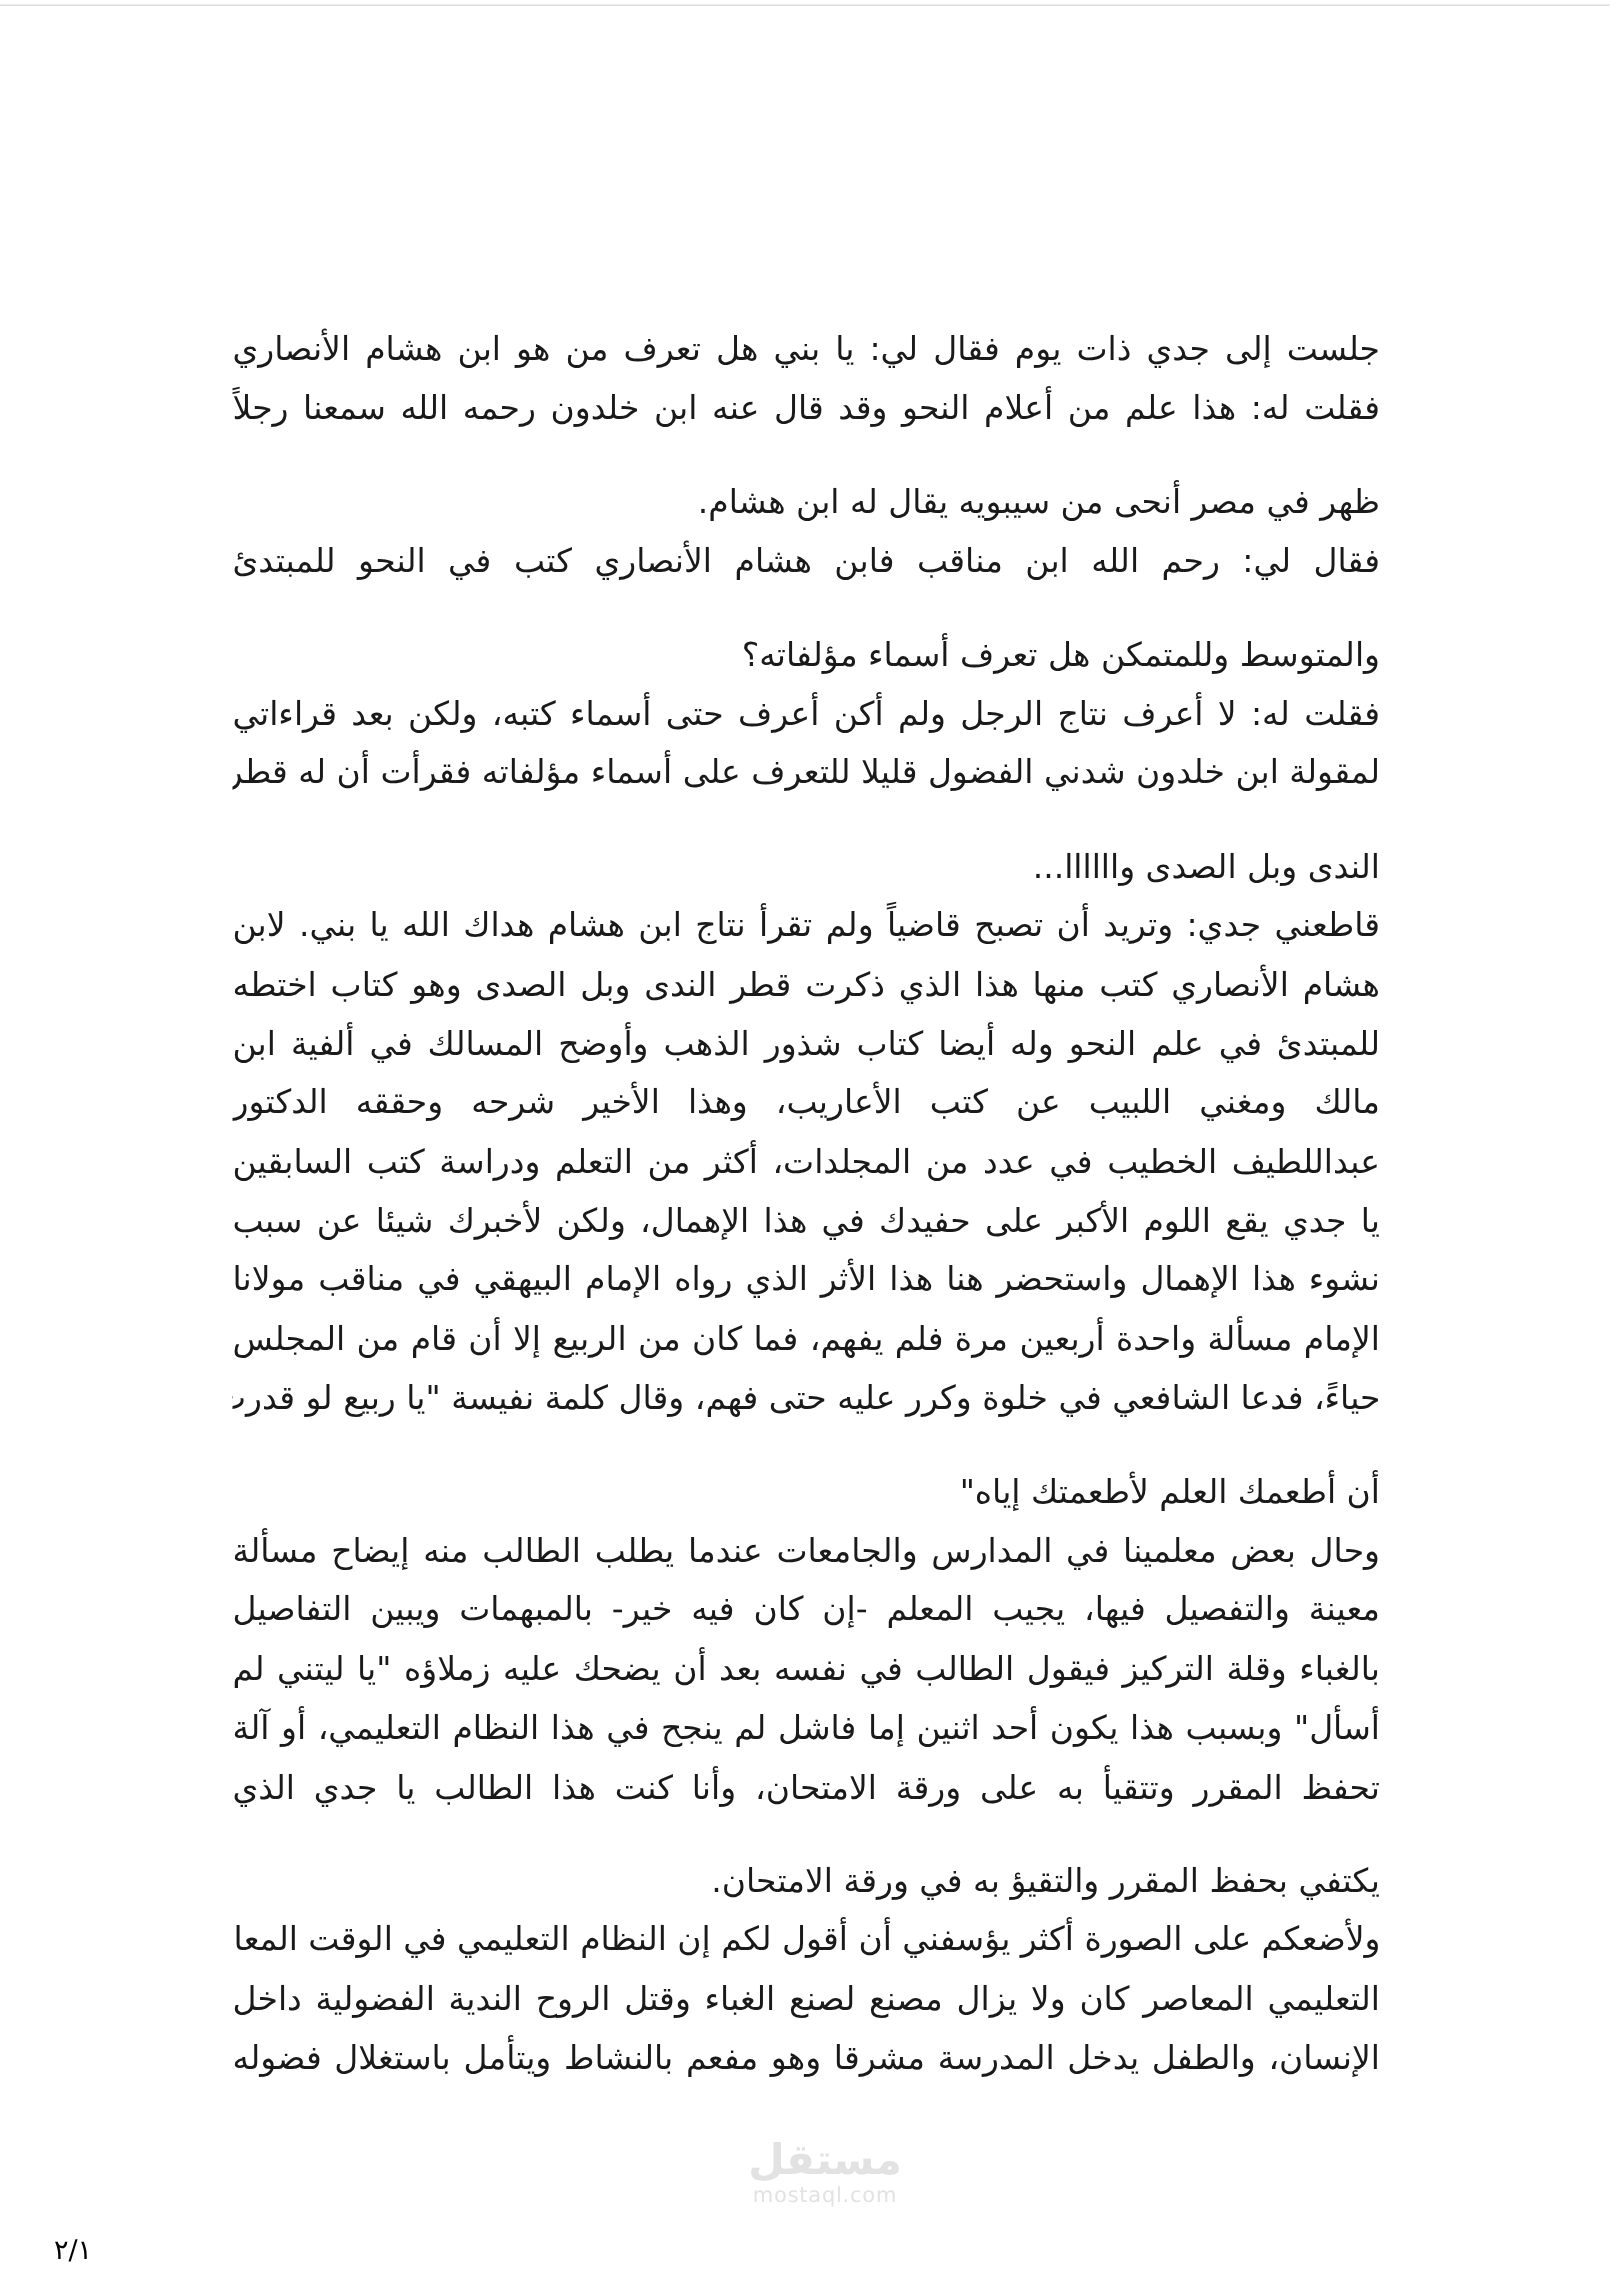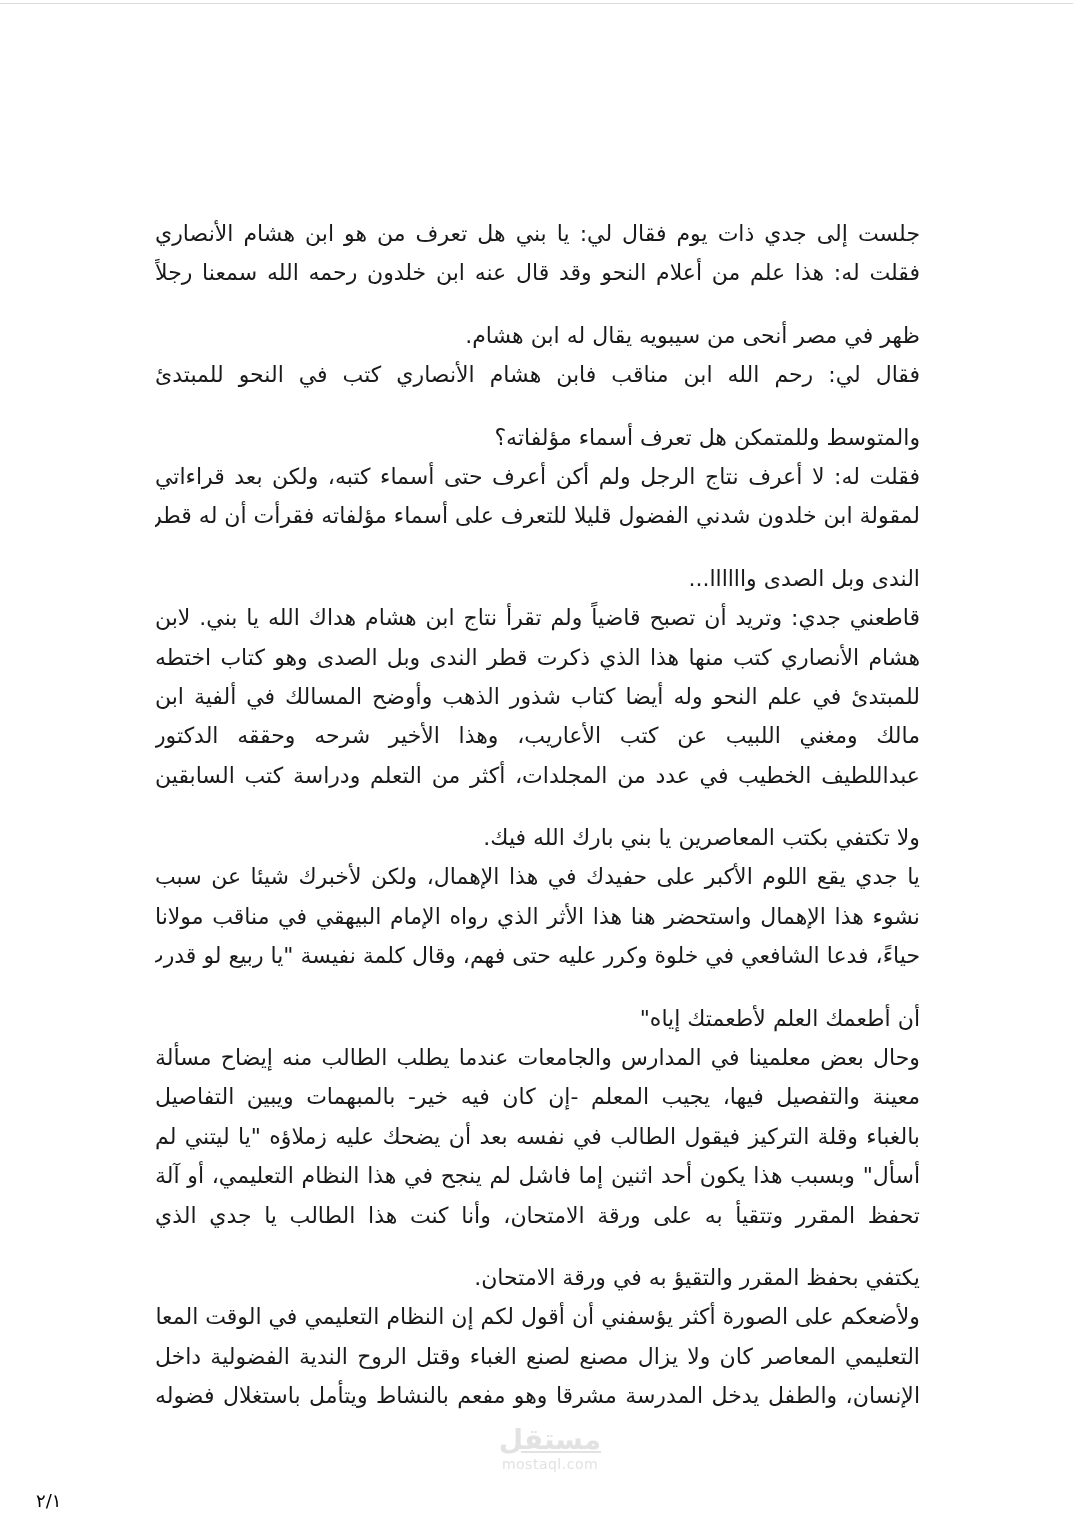--- a/index.html
+++ b/index.html
@@ -50,21 +50,20 @@
     width: 120px;
     text-align: center;
     color: #e2e2e2;
     direction: ltr;
   }
   .watermark .wm-ar {
     font-size: 28px;
     font-weight: bold;
     line-height: 30px;
     direction: rtl;
-    text-decoration: underline;
   }
   .watermark .wm-en {
     font-size: 14px;
     line-height: 18px;
     letter-spacing: 0.5px;
   }
   .page-number {
     position: absolute;
     left: 36px;
     top: 1490px;
@@ -85,23 +84,23 @@
   <div class="line">فقال لي: رحم الله ابن مناقب فابن هشام الأنصاري كتب في النحو للمبتدئ</div>
   <div class="line last">والمتوسط وللمتمكن هل تعرف أسماء مؤلفاته؟</div>
   <div class="line">فقلت له: لا أعرف نتاج الرجل ولم أكن أعرف حتى أسماء كتبه، ولكن بعد قراءاتي</div>
   <div class="line">لمقولة ابن خلدون شدني الفضول قليلا للتعرف على أسماء مؤلفاته فقرأت أن له قطر</div>
   <div class="line last">الندى وبل الصدى واااااا...</div>
   <div class="line">قاطعني جدي: وتريد أن تصبح قاضياً ولم تقرأ نتاج ابن هشام هداك الله يا بني. لابن</div>
   <div class="line">هشام الأنصاري كتب منها هذا الذي ذكرت قطر الندى وبل الصدى وهو كتاب اختطه</div>
   <div class="line">للمبتدئ في علم النحو وله أيضا كتاب شذور الذهب وأوضح المسالك في ألفية ابن</div>
   <div class="line">مالك ومغني اللبيب عن كتب الأعاريب، وهذا الأخير شرحه وحققه الدكتور</div>
   <div class="line">عبداللطيف الخطيب في عدد من المجلدات، أكثر من التعلم ودراسة كتب السابقين</div>
-  <div class="line last">ولا تكتفي بكتب المعاصرين يا بني بارك الله فيك.</div>
   <div class="line">يا جدي يقع اللوم الأكبر على حفيدك في هذا الإهمال، ولكن لأخبرك شيئا عن سبب</div>
   <div class="line">نشوء هذا الإهمال واستحضر هنا هذا الأثر الذي رواه الإمام البيهقي في مناقب مولانا</div>
+  <div class="line">الإمام مسألة واحدة أربعين مرة فلم يفهم، فما كان من الربيع إلا أن قام من المجلس</div>
   <div class="line">حياءً، فدعا الشافعي في خلوة وكرر عليه حتى فهم، وقال كلمة نفيسة "يا ربيع لو قدرت</div>
   <div class="line last">أن أطعمك العلم لأطعمتك إياه"</div>
   <div class="line">وحال بعض معلمينا في المدارس والجامعات عندما يطلب الطالب منه إيضاح مسألة</div>
   <div class="line">معينة والتفصيل فيها، يجيب المعلم -إن كان فيه خير- بالمبهمات ويبين التفاصيل</div>
   <div class="line">بالغباء وقلة التركيز فيقول الطالب في نفسه بعد أن يضحك عليه زملاؤه "يا ليتني لم</div>
   <div class="line">أسأل" وبسبب هذا يكون أحد اثنين إما فاشل لم ينجح في هذا النظام التعليمي، أو آلة</div>
   <div class="line">تحفظ المقرر وتتقيأ به على ورقة الامتحان، وأنا كنت هذا الطالب يا جدي الذي</div>
   <div class="line last">يكتفي بحفظ المقرر والتقيؤ به في ورقة الامتحان.</div>
   <div class="line">ولأضعكم على الصورة أكثر يؤسفني أن أقول لكم إن النظام التعليمي في الوقت المعاصر</div>
   <div class="line">التعليمي المعاصر كان ولا يزال مصنع لصنع الغباء وقتل الروح الندية الفضولية داخل</div>

